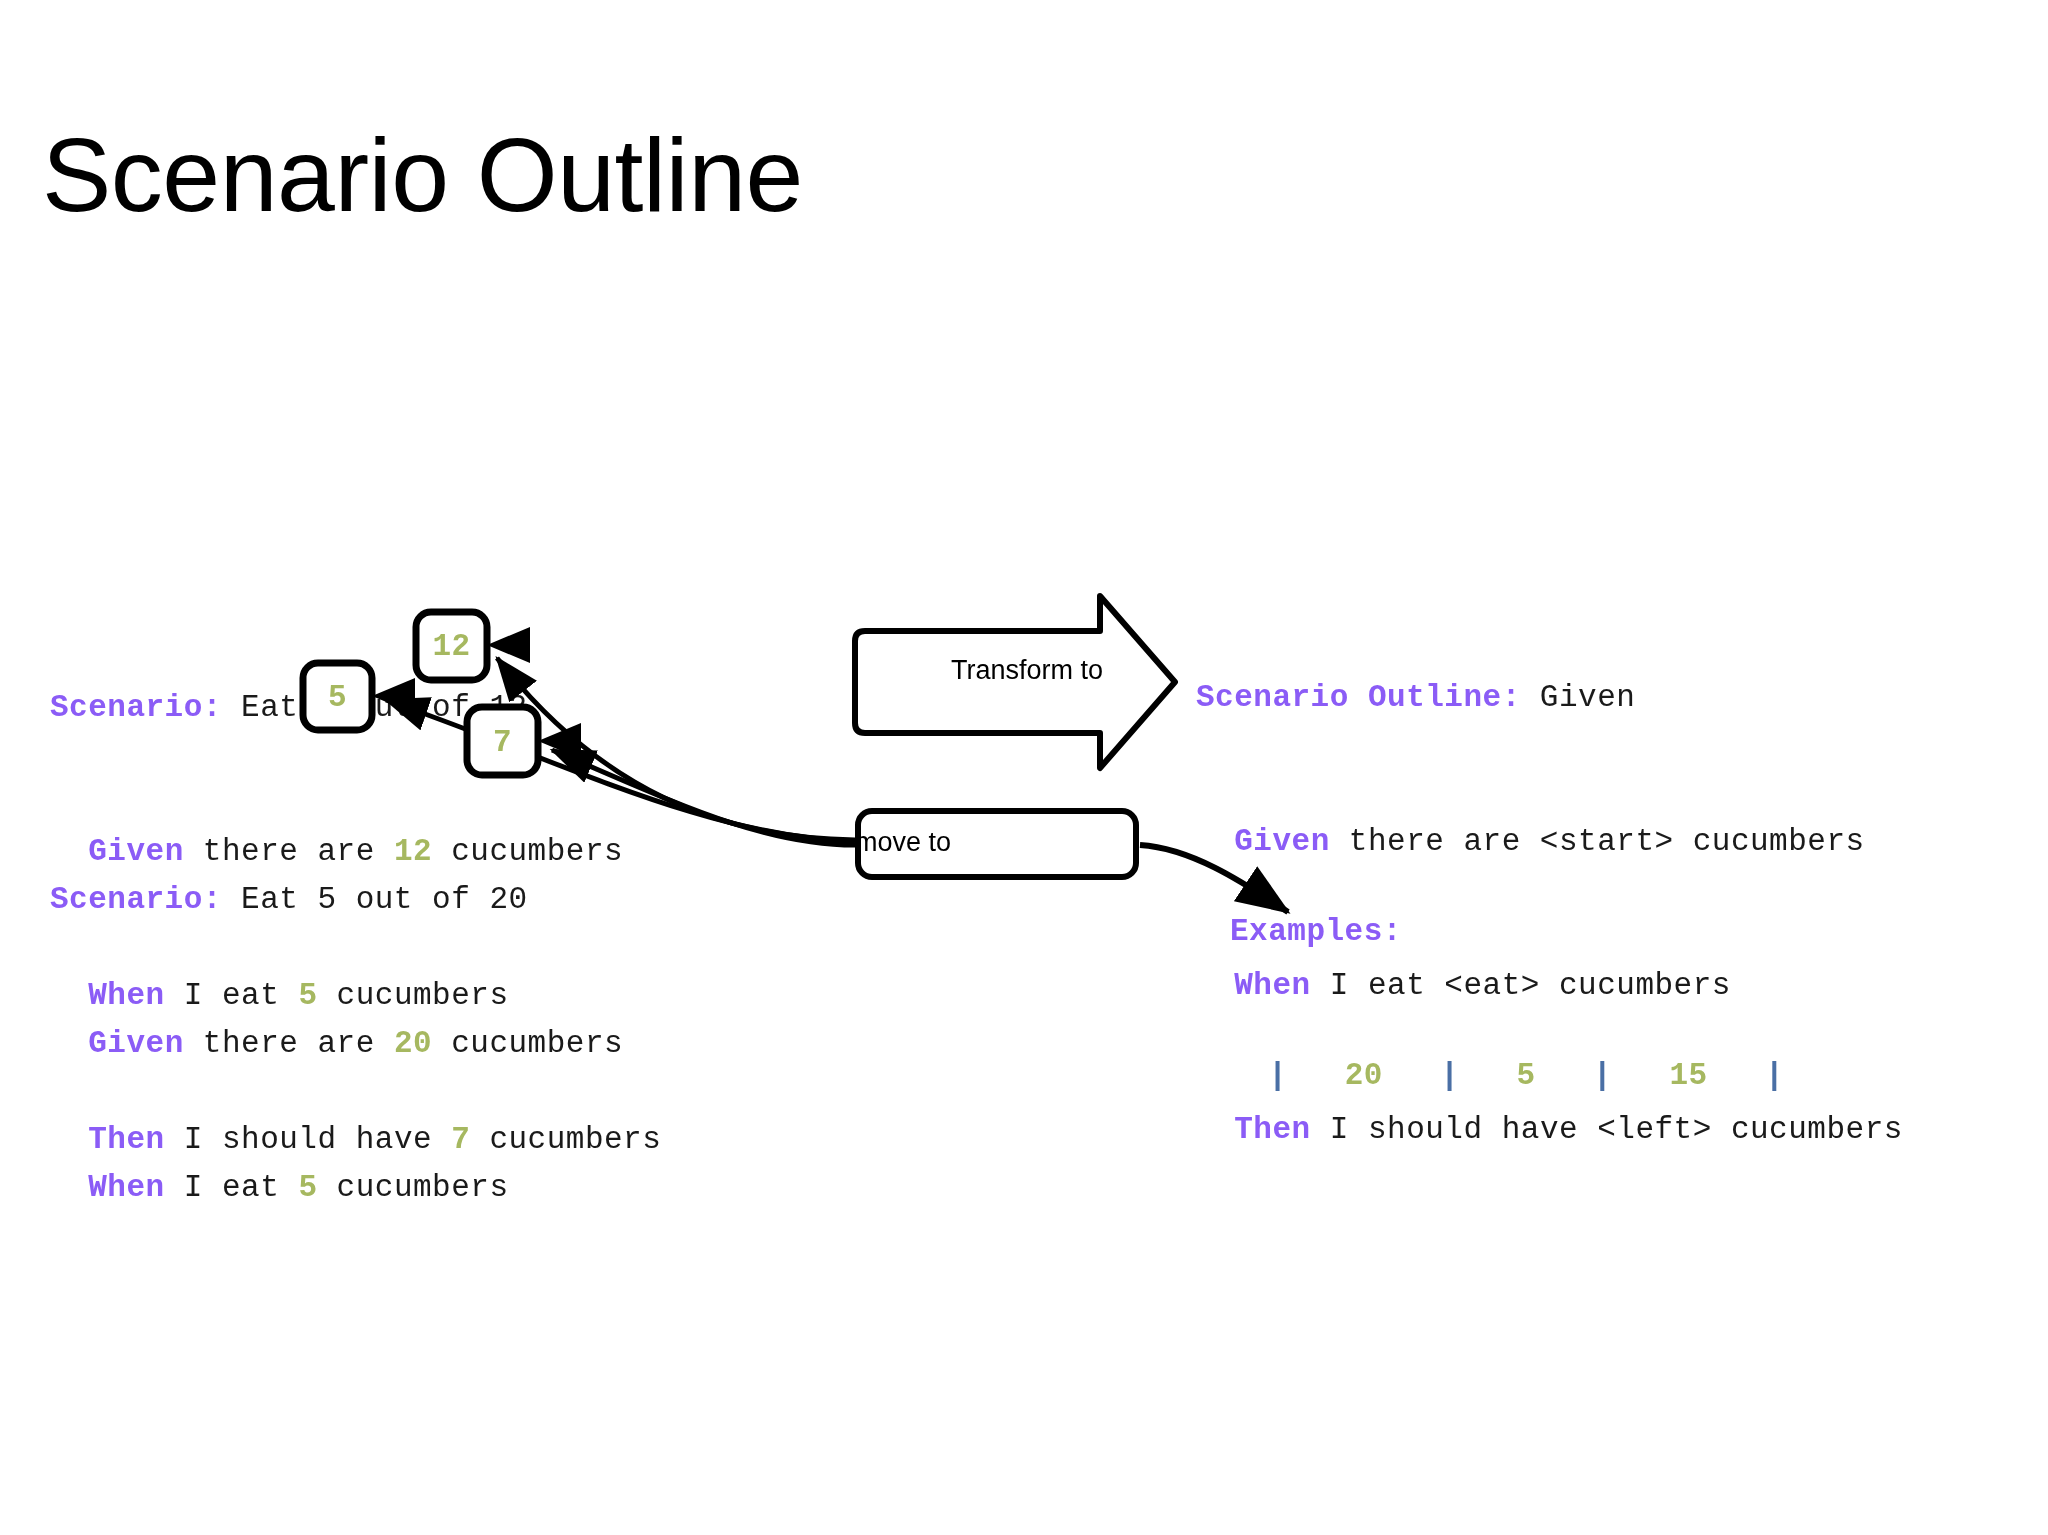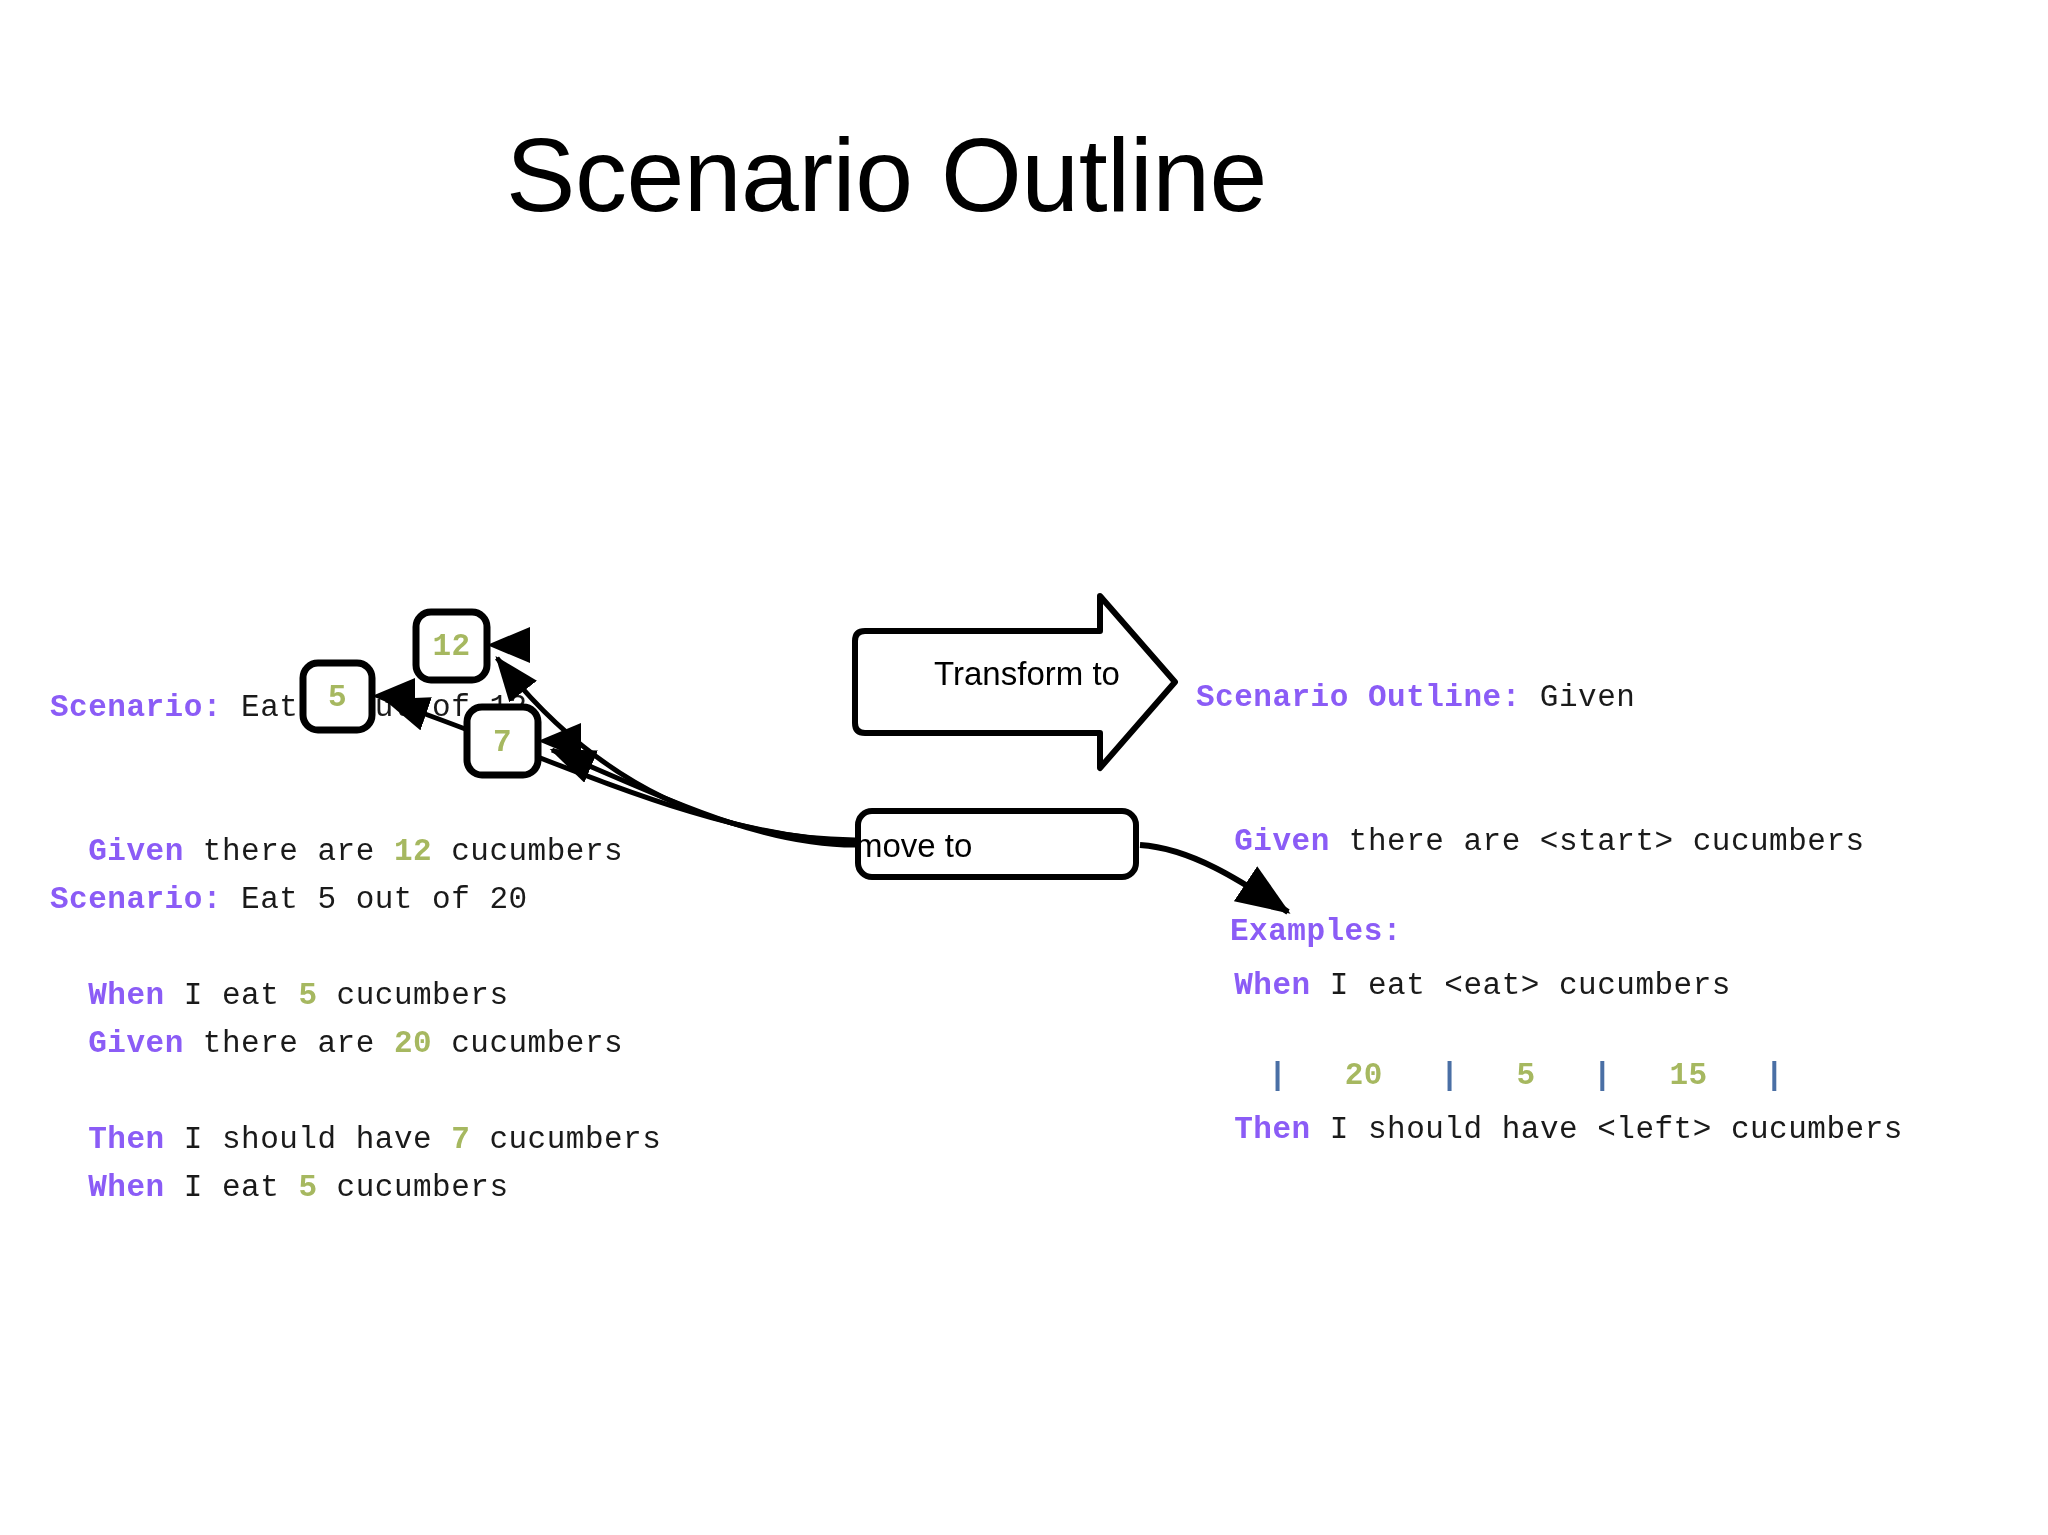--- a/index.html
+++ b/index.html
@@ -15,27 +15,27 @@
     overflow: hidden;
     font-family: "Liberation Sans", sans-serif;
   }
 
   
   #slide-title {
     position: absolute;
     left: 0;
     top: 118px;
     width: 1773px;
-    text-align: center;
     font-family: "Liberation Sans", sans-serif;
     font-size: 104px;
     font-weight: 400;
     color: #000000;
     letter-spacing: -0.5px;
     line-height: 1.1;
+    padding-left: 42px;
   }
 
   
   .code-block {
     position: absolute;
     font-family: "Liberation Mono", "DejaVu Sans Mono", monospace;
     font-size: 31px;
     line-height: 48px;
     white-space: pre;
     color: #1a1a1a;
@@ -69,21 +69,21 @@
     top: 0;
     width: 2048px;
     height: 1535px;
     pointer-events: none;
   }
 
   
   .shape-label {
     position: absolute;
     font-family: "Liberation Sans", sans-serif;
-    font-size: 33px;
+    font-size: 27px;
     color: #000000;
     white-space: nowrap;
   }
   #transform-label {
     left: 902px;
     top: 655px;
     width: 250px;
     text-align: center;
   }
   #moveto-label {

